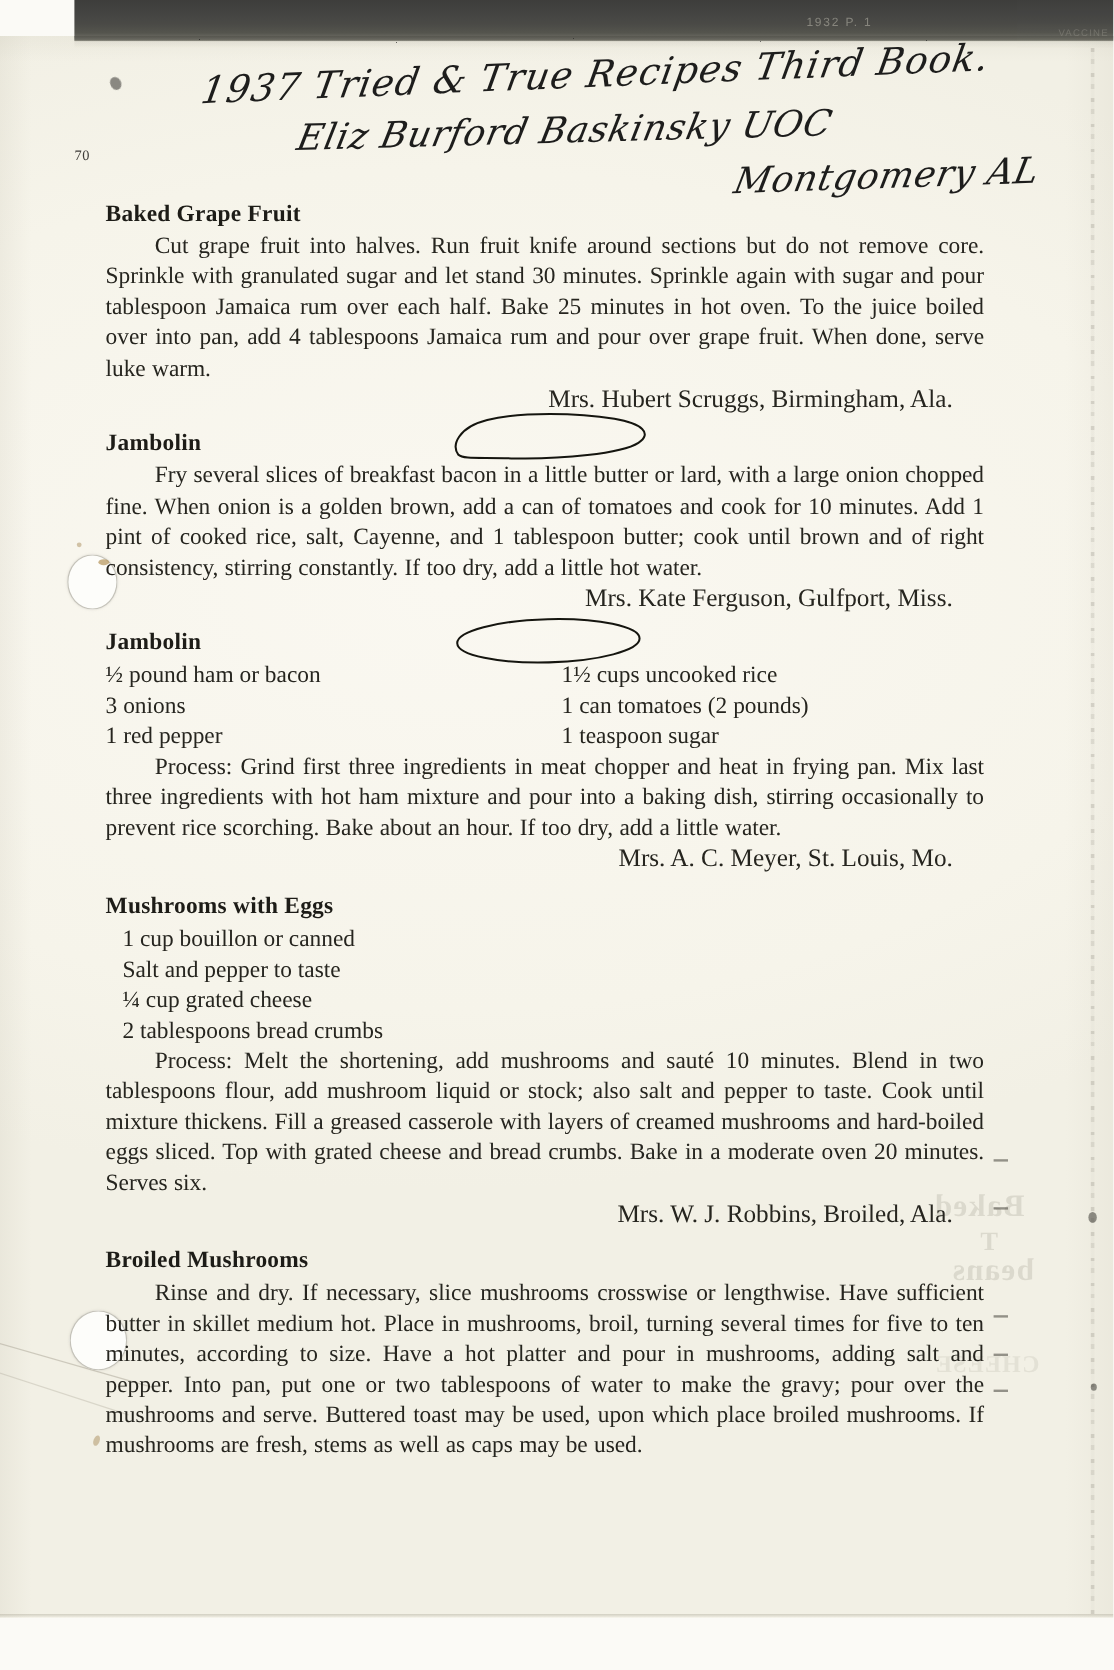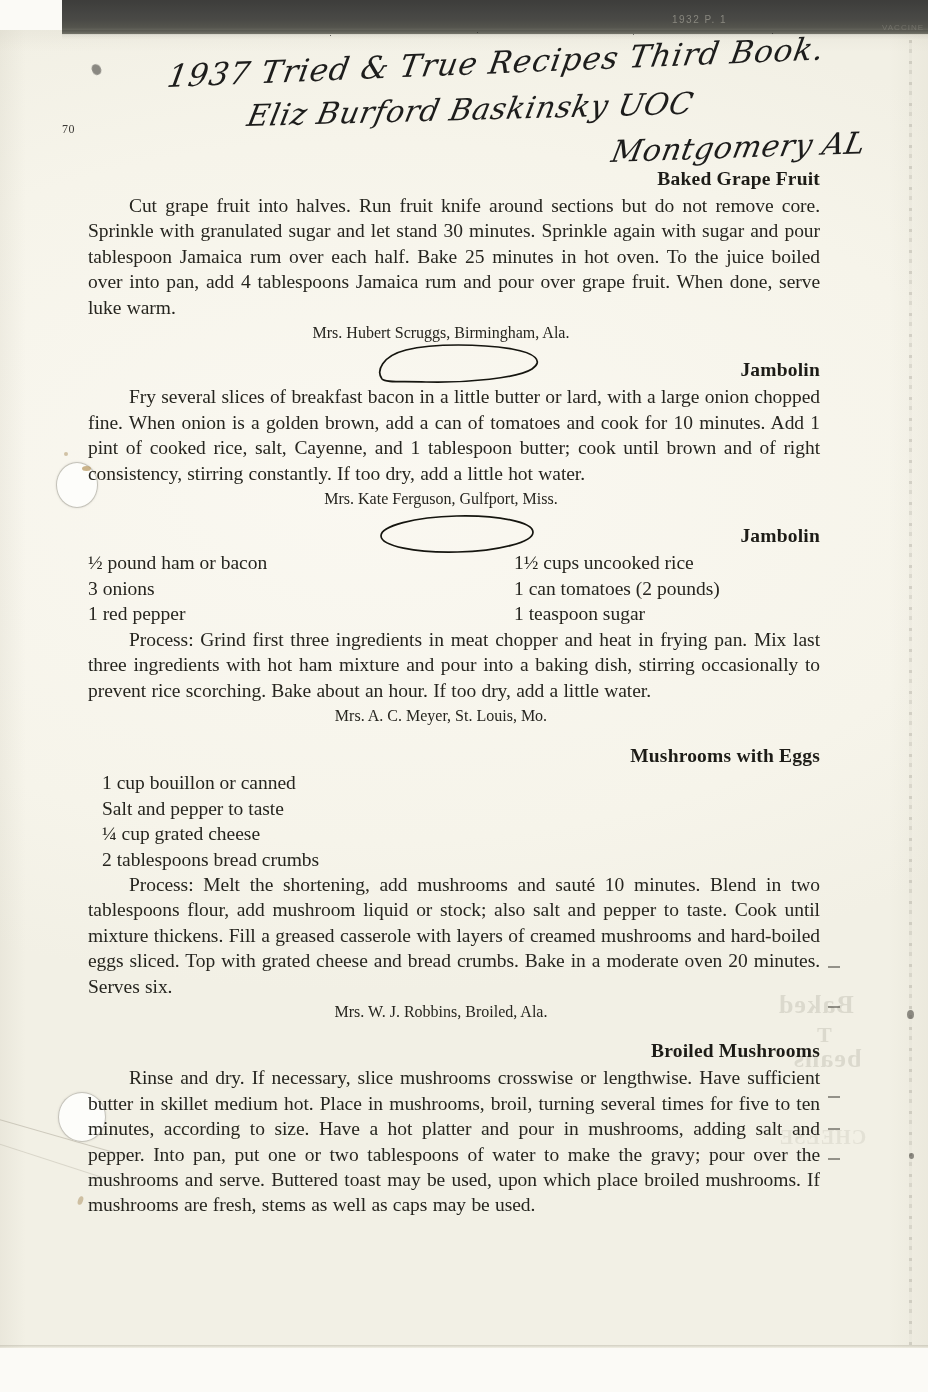--- a/index.html
+++ b/index.html
@@ -207,53 +207,52 @@
   .page-body {
     position: absolute;
     left: 88px;
     top: 168px;
     width: 732px;
     color: #26251f;
   }
   .recipe { margin-bottom: 2px; }
 
   .recipe-title {
-    text-align: right;
+    text-align: left;
     font-weight: bold;
     font-size: 19.5px;
     letter-spacing: .2px;
     margin: 0 0 3px 0;
     color: #1d1c17;
   }
   .title-wrap { position: relative; }
 
   .para {
     margin: 0;
     font-size: 19.5px;
     line-height: 25.4px;
     text-align: justify;
     text-indent: 2.1em;
     letter-spacing: -.05px;
     word-spacing: .5px;
   }
   .attrib {
     margin: 0;
-    font-size: 16px;
+    font-size: 21px;
     line-height: 25.4px;
-    text-align: center;
+    text-align: right;
     padding-right: 26px;
   }
 
   
   .ingredients {
     display: flex;
     font-size: 19.5px;
     line-height: 25.4px;
     margin: 0 0 0 0;
-    gap: 46px;
   }
   .ing-col { flex: 0 0 50%; }
   .ing-col.right { padding-left: 14px; }
   .ing-item { white-space: pre; }
   .ing-item.cont { padding-left: 1.15em; }
 
   
   .oval {
     position: absolute;
     pointer-events: none;

